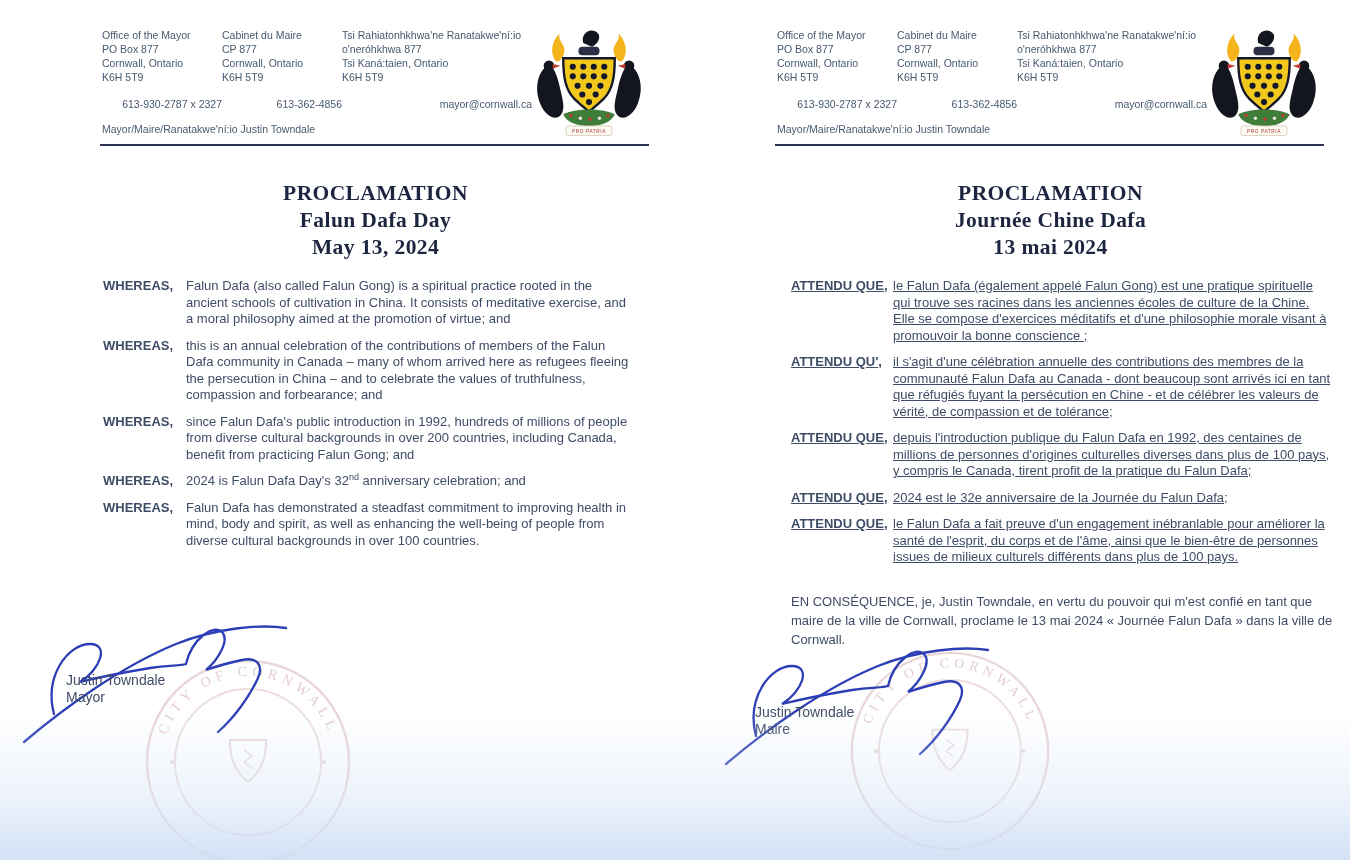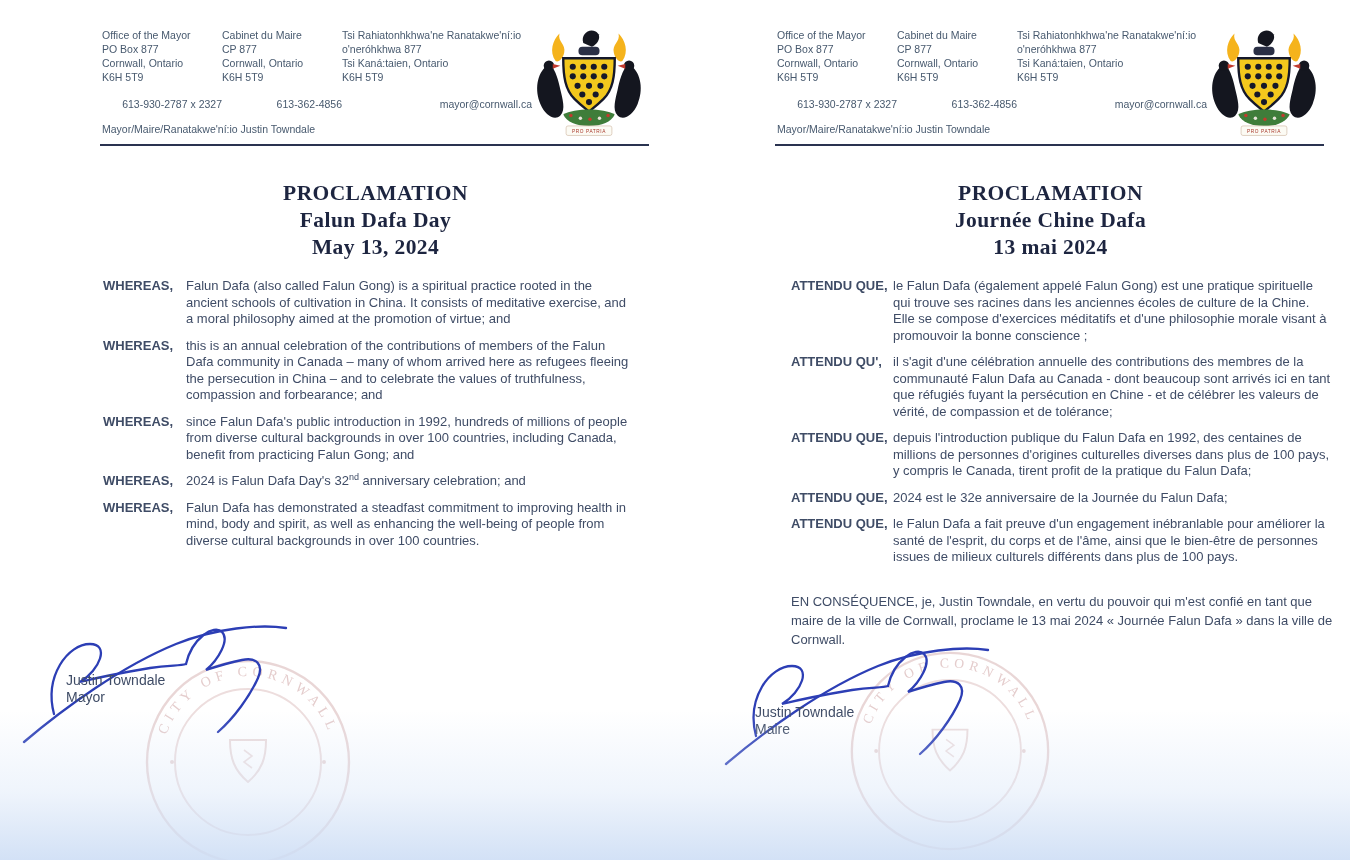--- a/index.html
+++ b/index.html
@@ -30,23 +30,23 @@
                font-family:"Liberation Serif",serif;font-weight:bold;
                font-size:21.5px;line-height:27px;letter-spacing:0.4px;}
 
   
   .body-en{margin:17px 0 0 65px;}
   .body-fr{margin:17px 0 0 78px;}
   .para{display:flex;color:#3f4c66;font-size:13px;line-height:16.5px;}
   .para + .para{margin-top:10px;}
   .plabel{font-weight:bold;flex:none;}
   .body-en .plabel{width:83px;}
-  .body-fr .plabel{width:102px;}
+  .body-fr .plabel{width:102px;text-decoration:underline;}
   .body-en .ptext{width:446px;}
-  .body-fr .ptext{width:440px;}
+  .body-fr .ptext{width:440px;text-decoration:underline;}
   .ptext sup{font-size:9px;line-height:0;}
 
   .conclusion-en{margin-top:24px;text-align:center;color:#3f4c66;font-size:13px;line-height:16.5px;}
   .conclusion-fr{margin:26px 0 0 78px;width:545px;color:#3f4c66;font-size:13px;line-height:19px;}
 
   
   .sigzone{position:absolute;left:0;top:0;width:675px;height:860px;pointer-events:none;}
   .seal{position:absolute;opacity:0.85;}
   #sheet-en .seal{left:142px;top:656px;width:212px;height:212px;}
   #sheet-fr .seal{left:172px;top:648px;width:206px;height:206px;}
@@ -144,21 +144,21 @@
       <div class="para">
         <span class="plabel">WHEREAS,</span>
         <span class="ptext">Falun Dafa (also called Falun Gong) is a spiritual practice rooted in the ancient schools of cultivation in China. It consists of meditative exercise, and a moral philosophy aimed at the promotion of virtue; and</span>
       </div>
       <div class="para">
         <span class="plabel">WHEREAS,</span>
         <span class="ptext">this is an annual celebration of the contributions of members of the Falun Dafa community in Canada – many of whom arrived here as refugees fleeing the persecution in China – and to celebrate the values of truthfulness, compassion and forbearance; and</span>
       </div>
       <div class="para">
         <span class="plabel">WHEREAS,</span>
-        <span class="ptext">since Falun Dafa's public introduction in 1992, hundreds of millions of people from diverse cultural backgrounds in over 100 countries, including Canada, benefit from practicing Falun Gong; and</span>
+        <span class="ptext">since Falun Dafa's public introduction in 1992, hundreds of millions of people from diverse cultural backgrounds in over 200 countries, including Canada, benefit from practicing Falun Gong; and</span>
       </div>
       <div class="para">
         <span class="plabel">WHEREAS,</span>
         <span class="ptext"><span>2024 is Falun Dafa Day's 32</span><sup>nd</sup><span> anniversary celebration; and</span></span>
       </div>
       <div class="para">
         <span class="plabel">WHEREAS,</span>
         <span class="ptext">Falun Dafa has demonstrated a steadfast commitment to improving health in mind, body and spirit, as well as enhancing the well-being of people from diverse cultural backgrounds in over 100 countries.</span>
       </div>
     </div>

